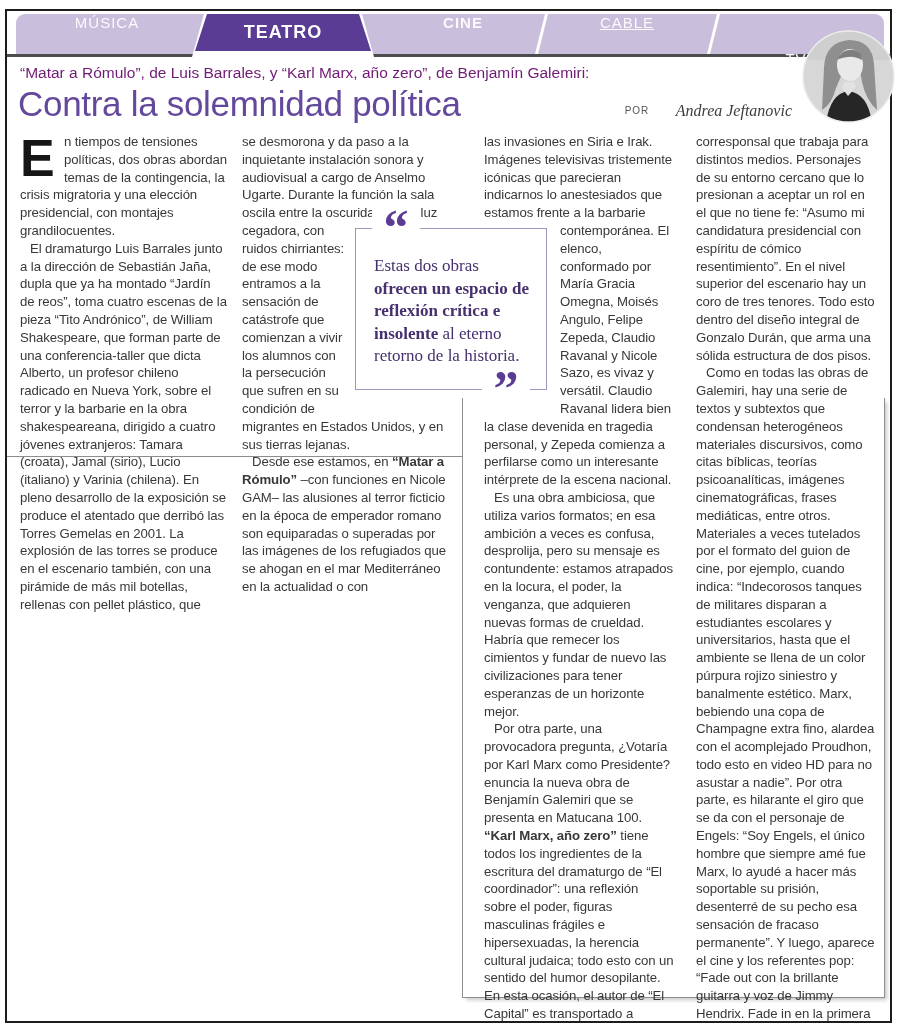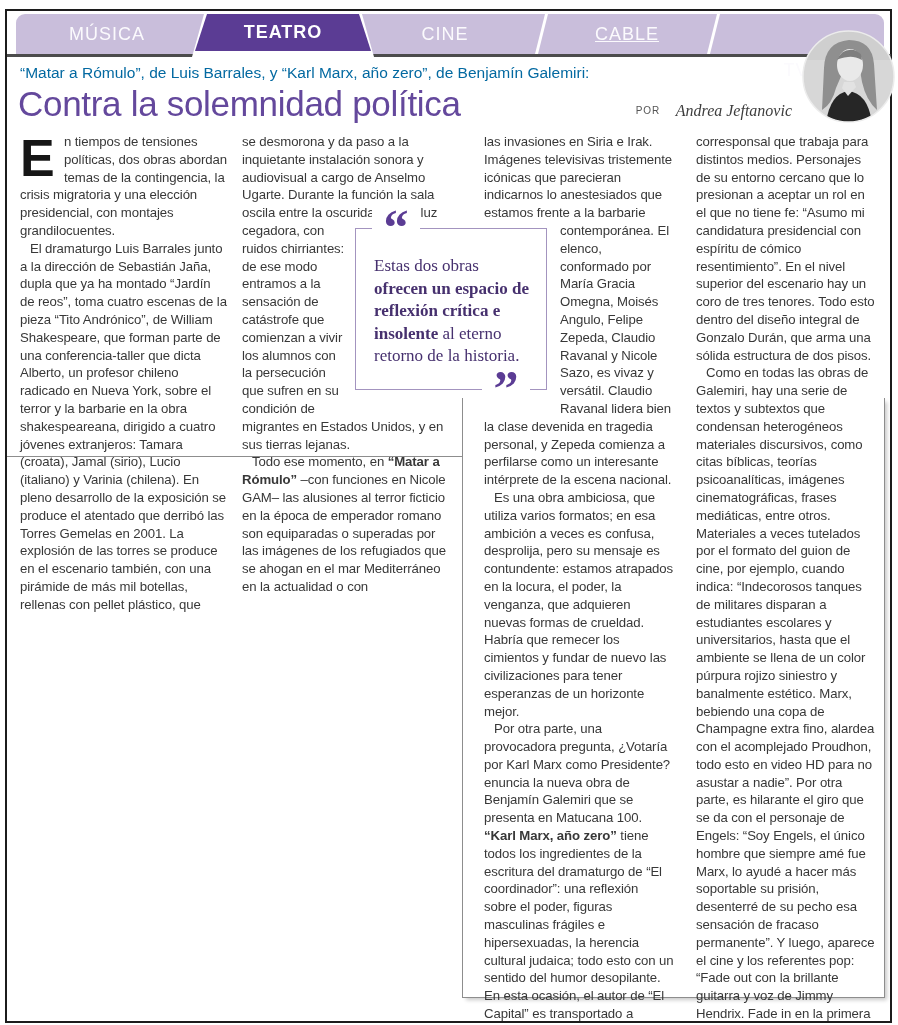--- a/index.html
+++ b/index.html
@@ -6,35 +6,35 @@
   #page{position:relative;width:898px;height:1025px;background:#fff;overflow:hidden;
         font-family:"Liberation Sans",sans-serif;color:#383838;}
   
   #frame{position:absolute;left:5px;top:9px;right:6px;bottom:2px;border:2px solid #1c1c1c;pointer-events:none;}
 
   
   #tabbar{position:absolute;left:16px;top:14px;width:868px;height:40px;background:#c9bedb;
           border-radius:9px 9px 0 0;}
   .tab-divider{position:absolute;top:14px;width:3px;height:40px;background:#fff;transform:skewX(-14deg);}
   #tab-underline{position:absolute;left:7px;top:54px;width:884px;height:3px;background:#4c4c4c;}
-  .tab-label{position:absolute;top:14px;height:40px;display:flex;align-items:center;justify-content:center;
-             font-size:18px;letter-spacing:1px;color:#fbfafd;cursor:pointer;}
+  .tab-label{position:absolute;top:14px;height:40px;display:flex;justify-content:center;
+             font-size:15px;letter-spacing:1px;color:#fbfafd;cursor:pointer;}
   #tab-active-white{position:absolute;left:192px;top:14px;width:182px;height:43px;background:#fff;
        clip-path:polygon(12px 0,calc(100% - 12px) 0,100% 100%,0 100%);}
   #tab-active{position:absolute;left:195px;top:14px;width:176px;height:37px;background:#5b3c94;
        clip-path:polygon(12px 0,calc(100% - 12px) 0,100% 100%,0 100%);
        display:flex;align-items:center;justify-content:center;font-size:18px;letter-spacing:1px;
        color:#fff;font-weight:bold;cursor:pointer;}
 
   
-  #kicker{position:absolute;left:20px;top:64px;width:650px;font-size:15.5px;color:#0369a1;}
+  #kicker{position:absolute;left:20px;top:64px;width:650px;font-size:15.5px;color:#701a75;}
   #title{position:absolute;left:18px;top:84px;width:650px;font-size:35px;color:#64489c;letter-spacing:-0.3px;}
   #byline{position:absolute;left:620px;top:102px;width:172px;text-align:right;white-space:nowrap;}
   #byline .por{font-size:10px;letter-spacing:1px;color:#555;vertical-align:2px;}
-  #byline .name{font-family:"Liberation Serif",serif;font-style:italic;font-size:16px;color:#3d3d3d;margin-left:11px;}
+  #byline .name{font-family:"Liberation Serif",serif;font-style:italic;font-size:16px;color:#3d3d3d;margin-left:22px;}
   #author-photo{position:absolute;left:802px;top:30px;width:93px;height:93px;z-index:12;}
 
   
   #left-bottom-rule{position:absolute;left:7px;top:456px;width:456px;height:0;border-top:1.5px solid #8d8d8d;}
   #right-box{position:absolute;left:462px;top:398px;width:421px;height:599px;
              border:1.2px solid #8d8d8d;border-top:none;box-shadow:3px 3px 4px -1px rgba(0,0,0,0.22);}
 
   
   .col{position:absolute;font-size:13.2px;line-height:17.8px;letter-spacing:-0.1px;color:#383838;text-align:left;}
   .col p{margin:0;}
@@ -72,21 +72,21 @@
   <div id="tab-underline"></div>
   <div class="tab-divider" style="left:540px;"></div>
   <div class="tab-divider" style="left:712px;"></div>
   <div class="tab-label" style="left:24px;width:166px;">
       <span>MÚSICA</span>
     </div>
   <div id="tab-active-white"></div>
   <div id="tab-active">
       <span>TEATRO</span>
     </div>
-  <div class="tab-label" style="left:362px;width:166px;">
+  <div class="tab-label" style="left:380px;width:166px;font-weight:bold;">
       <span>CINE</span>
     </div>
   <div class="tab-label" style="left:544px;width:166px;text-decoration:underline;">
       <span>CABLE</span>
     </div>
   <div class="tab-label" style="left:714px;width:164px;margin-top:36px;">
       <span>TV</span>
     </div>
 
   <div id="kicker">“Matar a Rómulo”, de Luis Barrales, y “Karl Marx, año zero”, de Benjamín Galemiri:</div>
@@ -120,21 +120,21 @@
 
   <div class="col" id="col1">
     <p><span class="dropcap">E</span><span>n tiempos de tensiones políticas, dos obras abordan temas de la contingencia, la crisis migratoria y una elección presidencial, con montajes grandilocuentes.</span></p>
     <p class="indent"><span>El dramaturgo Luis Barrales junto a la dirección de Sebastián Jaña, dupla que ya ha montado “Jardín de reos”, toma cuatro escenas de la pieza “Tito Andrónico”, de William Shakespeare, que forman parte de una conferencia-taller que dicta Alberto, un profesor chileno radicado en Nueva York, sobre el terror y la barbarie en la obra shakespeareana, dirigido a cuatro jóvenes extranjeros: Tamara (croata), Jamal (sirio), Lucio (italiano) y Varinia (chilena). En pleno desarrollo de la exposición se produce el atentado que derribó las Torres Gemelas en 2001. La explosión de las torres se produce en el escenario también, con una pirámide de más mil botellas, rellenas con pellet plástico, que</span></p>
   </div>
 
   <div class="col" id="col2">
     <div class="push-r"></div>
     <div class="carve-r"></div>
     <p><span>se desmorona y da paso a la inquietante instalación sonora y audiovisual a cargo de Anselmo Ugarte. Durante la función la sala oscila entre la oscuridad y una luz cegadora, con ruidos chirriantes: de ese modo entramos a la sensación de catástrofe que comienzan a vivir los alumnos con la persecución que sufren en su condición de migrantes en Estados Unidos, y en sus tierras lejanas.</span></p>
-    <p class="indent"><span>Todo ese momento, en </span><b>“Matar a Rómulo”</b><span> –con funciones en Nicole GAM– las alusiones al terror ficticio en la época de emperador romano son equiparadas o superadas por las imágenes de los refugiados que se ahogan en el mar Mediterráneo en la actualidad o con</span></p>
+    <p class="indent"><span>Desde ese estamos, en </span><b>“Matar a Rómulo”</b><span> –con funciones en Nicole GAM– las alusiones al terror ficticio en la época de emperador romano son equiparadas o superadas por las imágenes de los refugiados que se ahogan en el mar Mediterráneo en la actualidad o con</span></p>
   </div>
 
   <div class="col" id="col3">
     <div class="push-l"></div>
     <div class="carve-l"></div>
     <p><span>las invasiones en Siria e Irak. Imágenes televisivas tristemente icónicas que parecieran indicarnos lo anestesiados que estamos frente a la barbarie contemporánea. El elenco, conformado por María Gracia Omegna, Moisés Angulo, Felipe Zepeda, Claudio Ravanal y Nicole Sazo, es vivaz y versátil. Claudio Ravanal lidera bien la clase devenida en tragedia personal, y Zepeda comienza a perfilarse como un interesante intérprete de la escena nacional.</span></p>
     <p class="indent"><span>Es una obra ambiciosa, que utiliza varios formatos; en esa ambición a veces es confusa, desprolija, pero su mensaje es contundente: estamos atrapados en la locura, el poder, la venganza, que adquieren nuevas formas de crueldad. Habría que remecer los cimientos y fundar de nuevo las civilizaciones para tener esperanzas de un horizonte mejor.</span></p>
     <p class="indent"><span>Por otra parte, una provocadora pregunta, ¿Votaría por Karl Marx como Presidente? enuncia la nueva obra de Benjamín Galemiri que se presenta en Matucana 100. </span><b>“Karl Marx, año zero”</b><span> tiene todos los ingredientes de la escritura del dramaturgo de “El coordinador”: una reflexión sobre el poder, figuras masculinas frágiles e hipersexuadas, la herencia cultural judaica; todo esto con un sentido del humor desopilante. En esta ocasión, el autor de “El Capital” es transportado a nuestra contingencia, y con el desenfado característico de Galemiri, no se esboza un Marx-estatua, sino un candidato ridículo que se presenta de este modo: “El místico activo, el judío de Tréveris, el hebreo de Bellavista, el exiliado de Londres, el que fue expulsado de París, Bruselas, Alemania, apátrida”.</span></p>
 
   </div>

